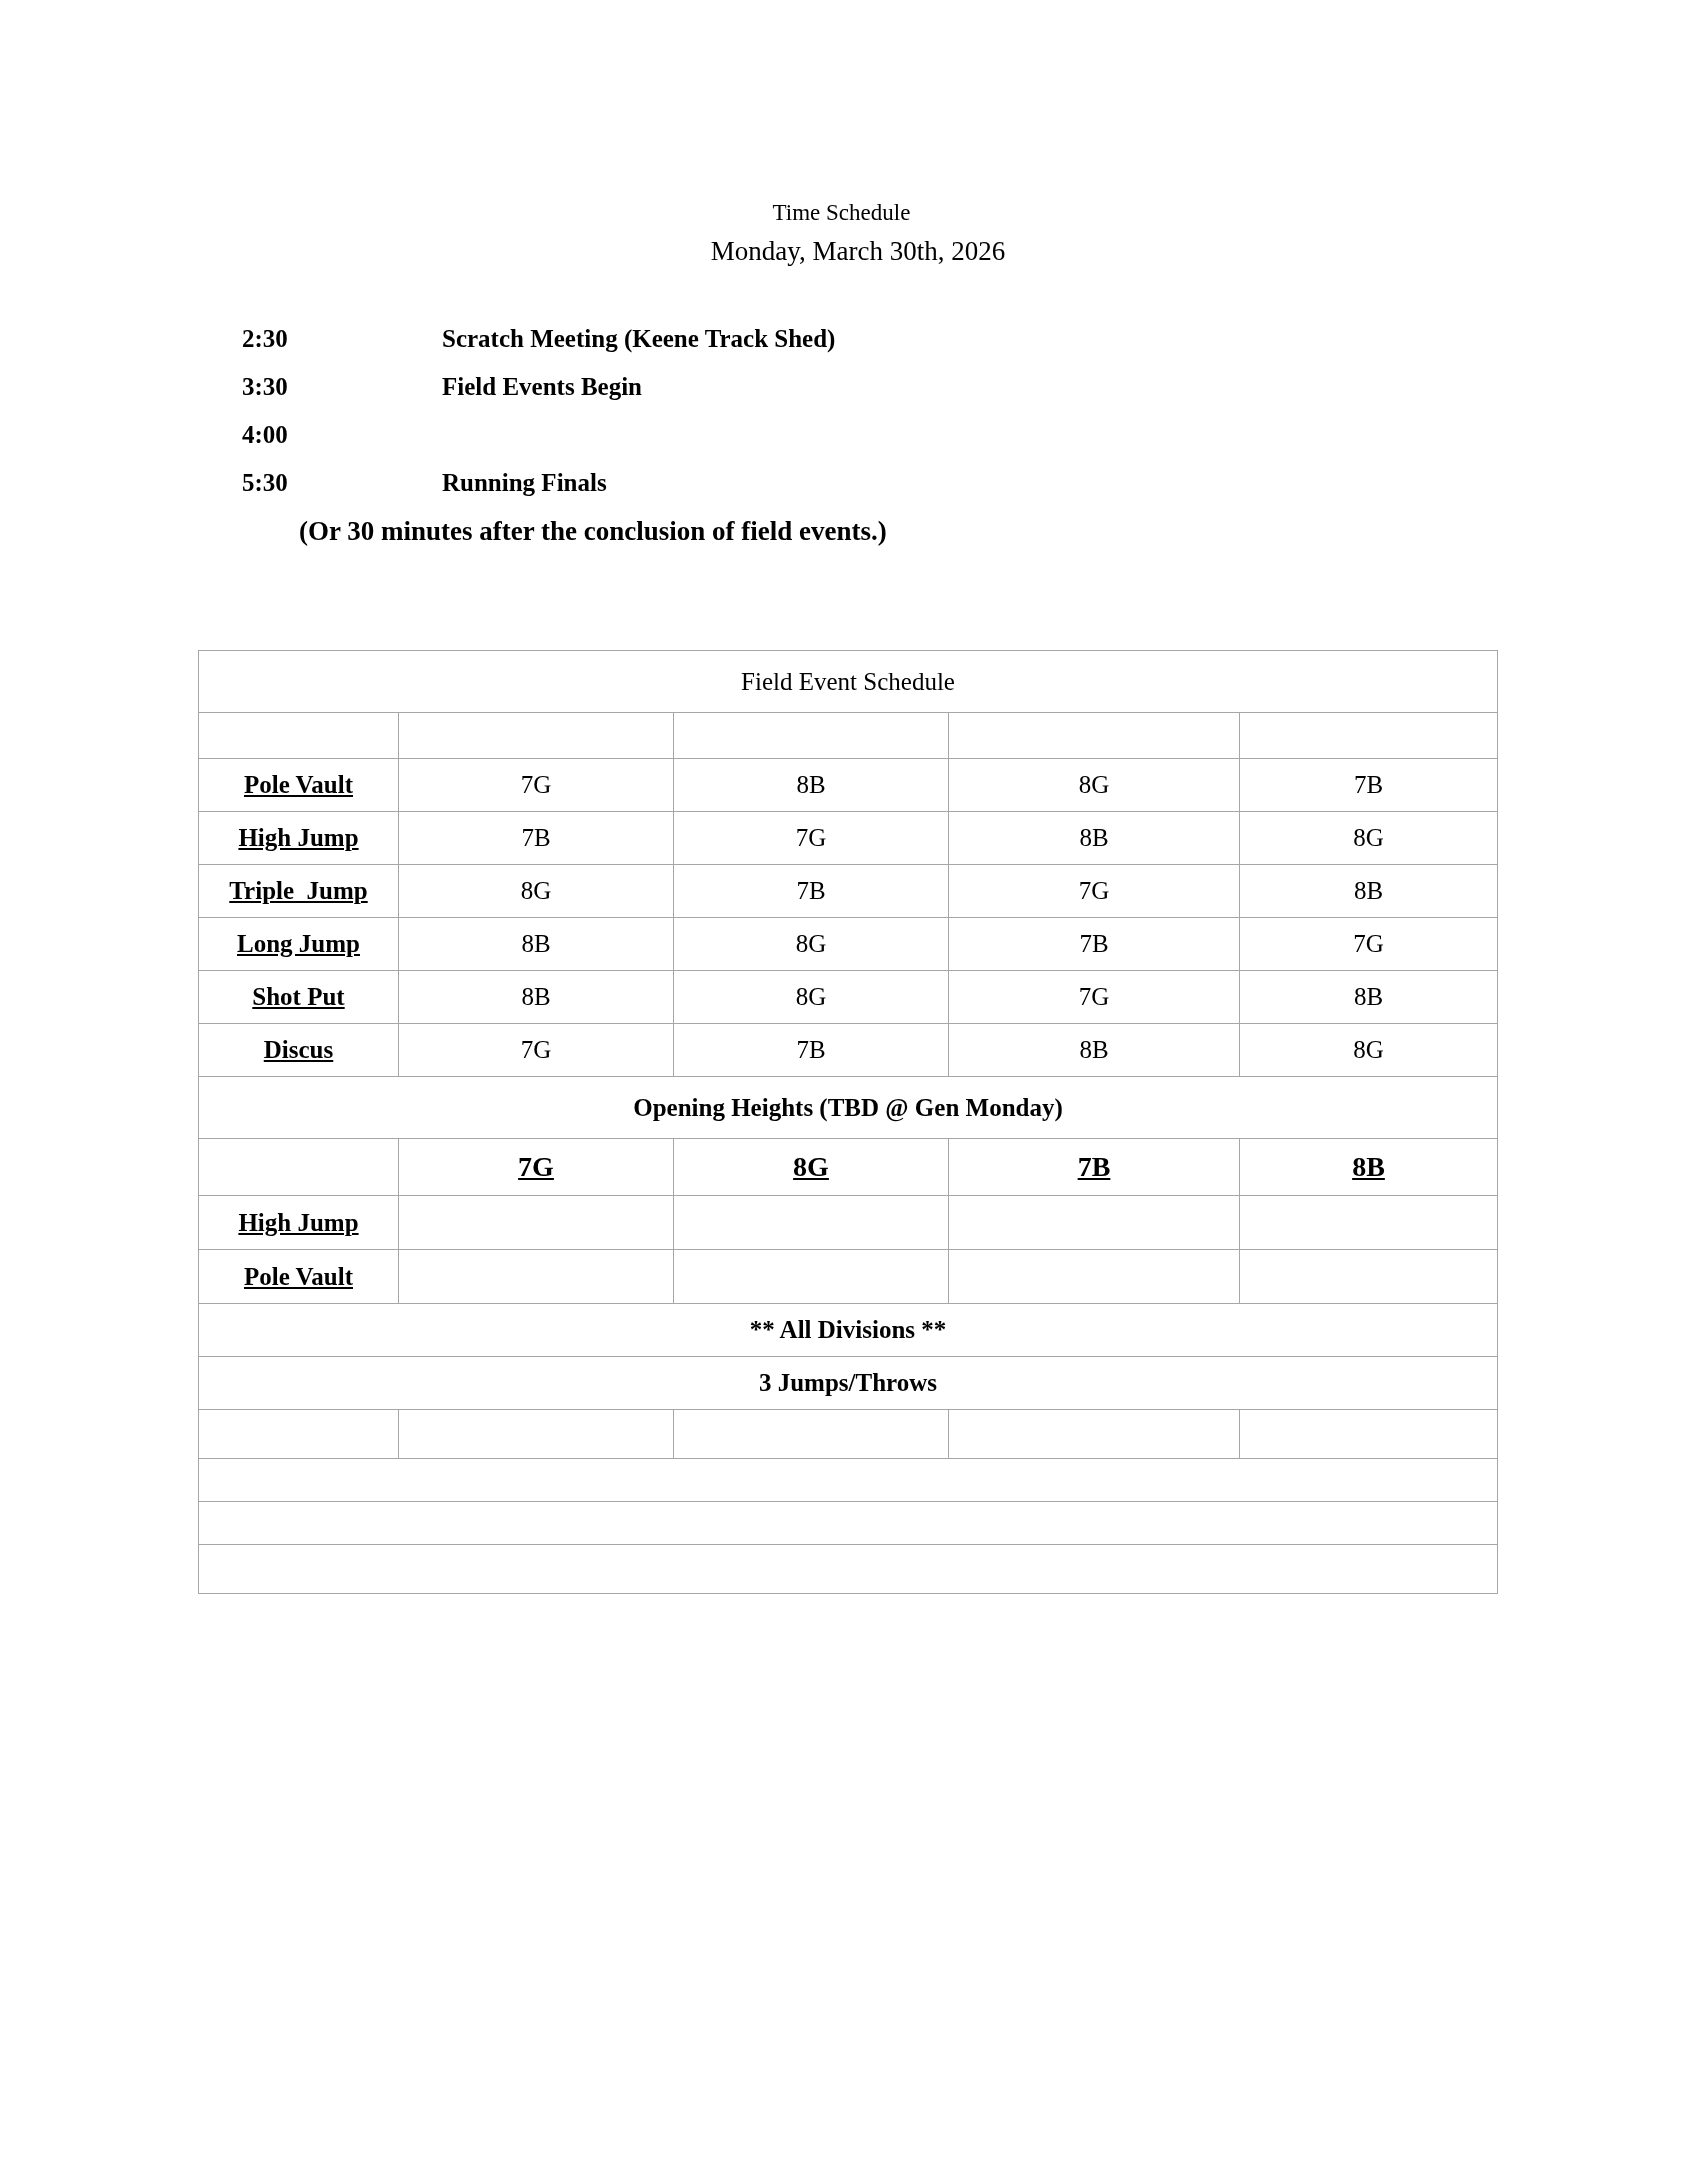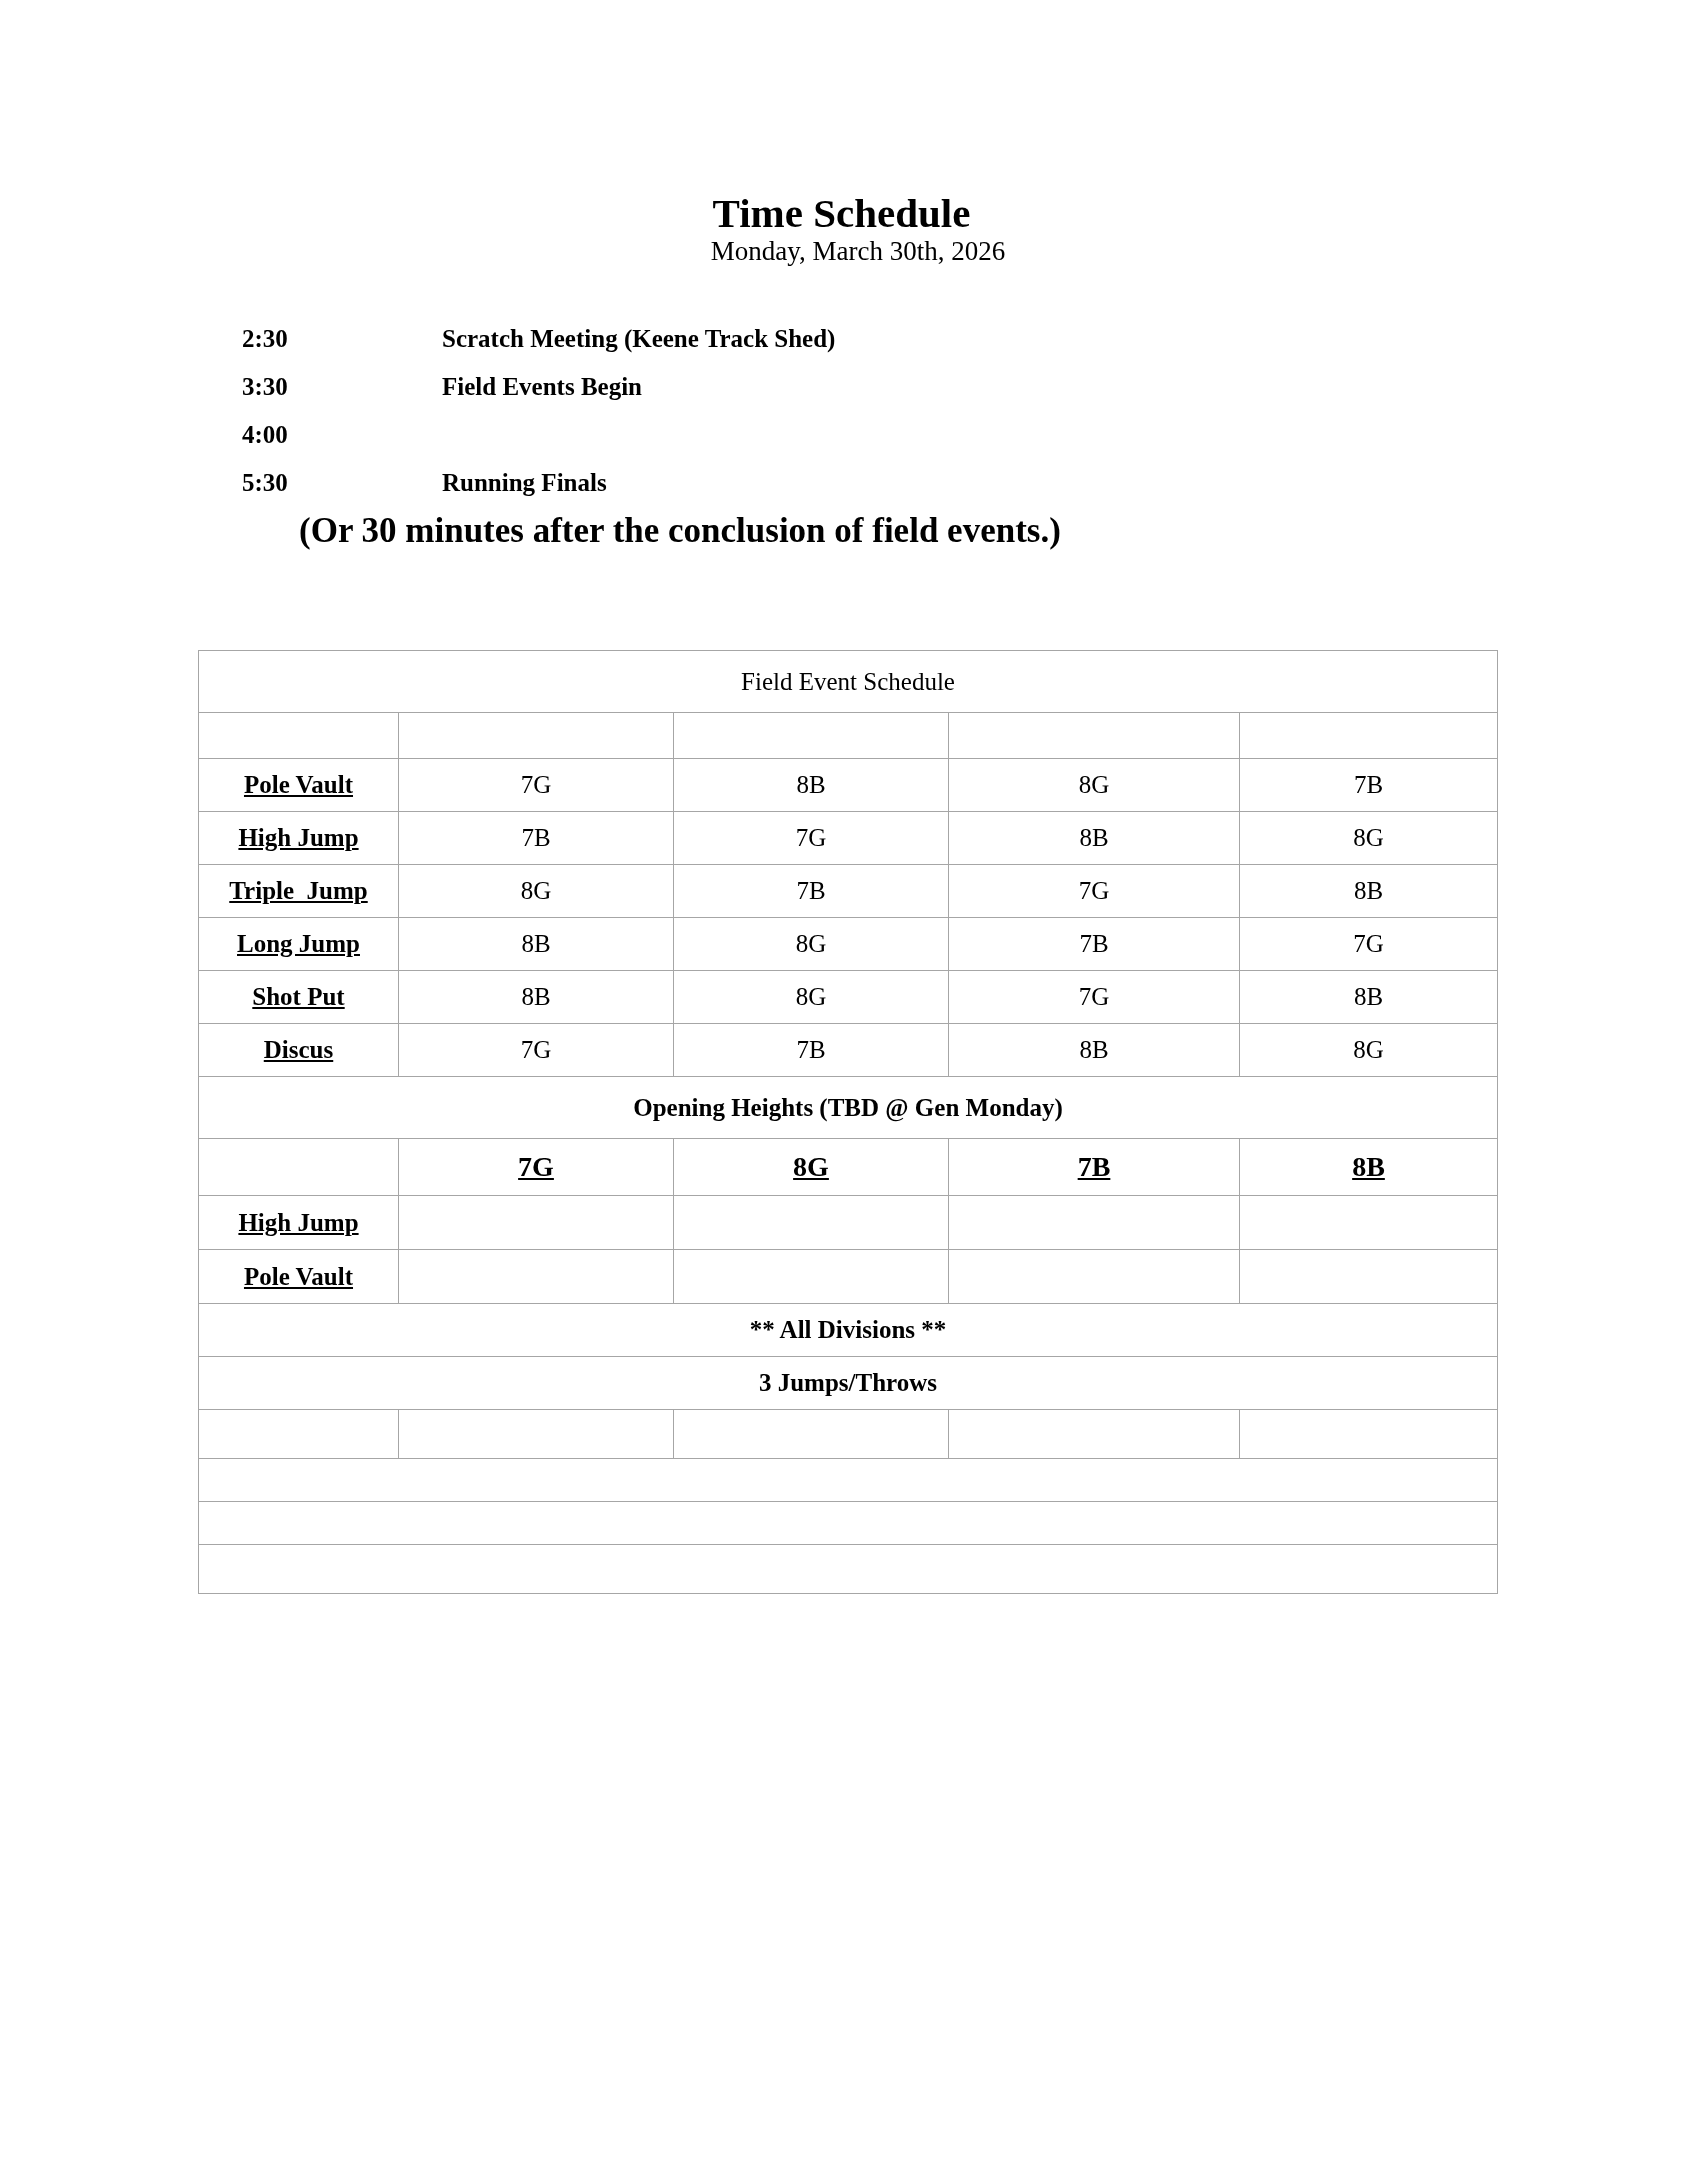--- a/index.html
+++ b/index.html
@@ -8,22 +8,22 @@
     width: 1683px;
     height: 2178px;
     background: #ffffff;
     font-family: "Liberation Serif", serif;
     color: #000000;
     box-sizing: border-box;
     padding-top: 193px;
   }
   .doc-title {
     text-align: center;
-    font-size: 41px;
-    font-weight: bold;
+    font-size: 23px;
+    font-weight: normal;
     line-height: 40px;
   }
   .doc-subtitle {
     text-align: center;
     font-size: 27px;
     line-height: 36px;
     margin-left: 33px;
   }
   .time-list {
     margin-top: 46px;
@@ -37,21 +37,21 @@
   }
   .time-col {
     width: 200px;
     padding-left: 198px;
     box-sizing: content-box;
   }
   .event-col { }
   .time-note {
     padding-left: 299px;
     line-height: 48px;
-    font-size: 35px;
+    font-size: 27px;
     font-weight: bold;
   }
   table.fes {
     border-collapse: collapse;
     margin-left: 198px;
     margin-top: 95px;
     table-layout: fixed;
     width: 1300px;
   }
   table.fes td {

